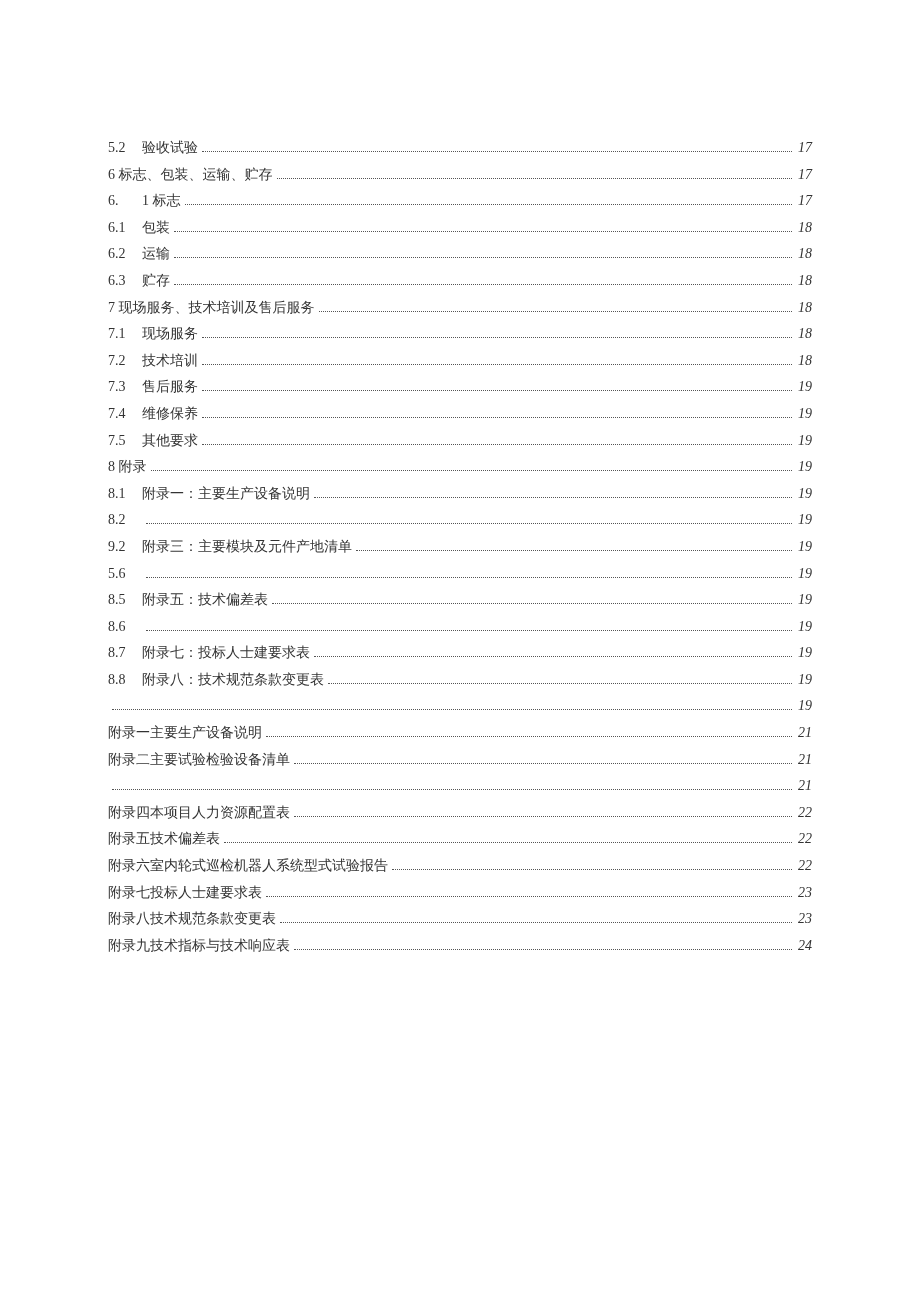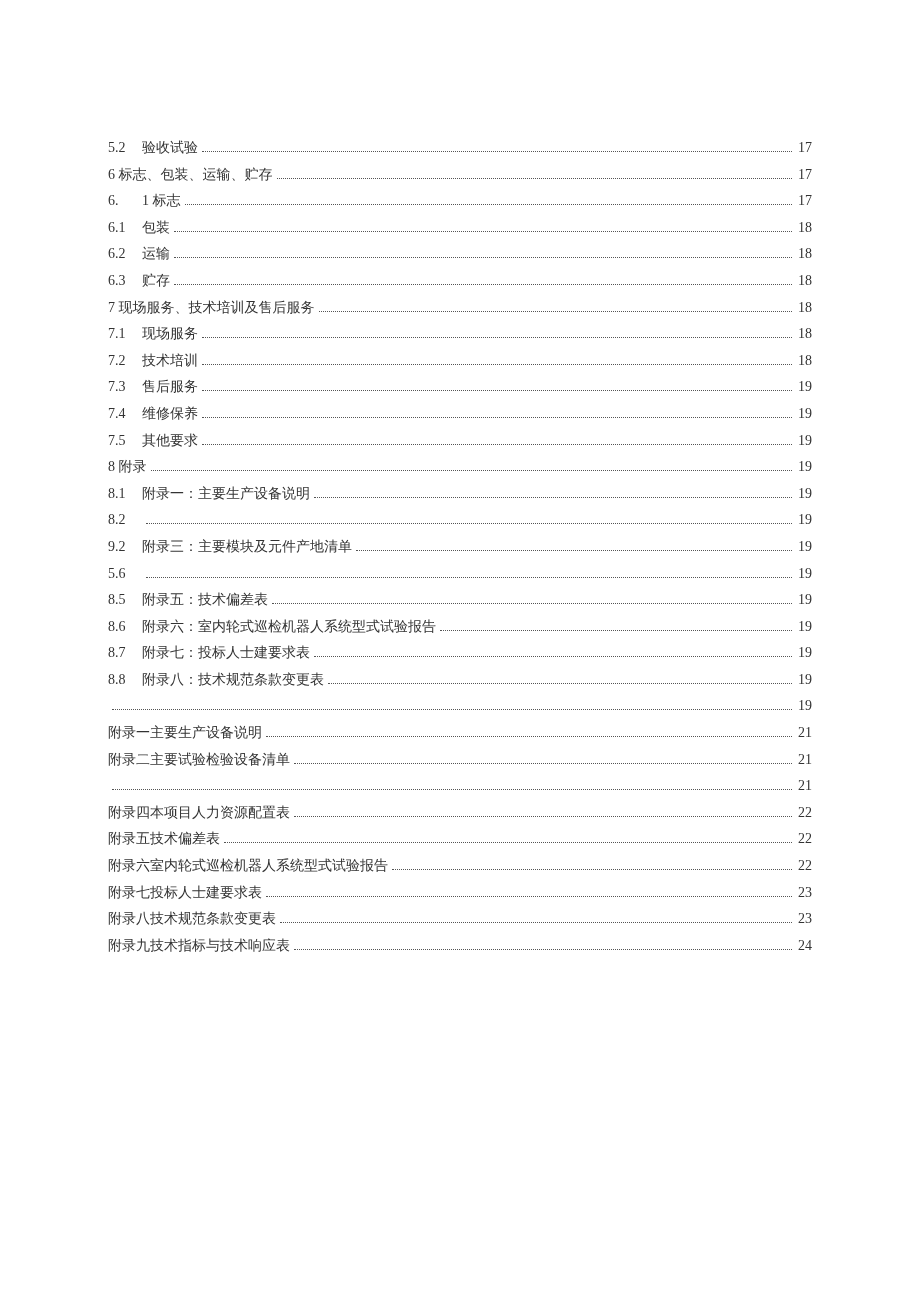--- a/index.html
+++ b/index.html
@@ -32,20 +32,21 @@
   }
   .toc-leader {
     flex: 1 1 auto;
     overflow: hidden;
     border-bottom: 1.5px dotted #555;
     margin: 0 2px 4px 4px;
     height: 0.6em;
   }
   .toc-page {
     padding-left: 4px;
+    font-style: italic;
   }
 </style>
 </head>
 <body>
 
 <div class="page">
   <div id="toc-container">
       <div class="toc-line">
         <span class="toc-num">5.2</span>
         <span class="toc-title">验收试验</span> 
@@ -144,21 +145,20 @@
         <span class="toc-page">19</span>
       </div>
       <div class="toc-line">
         <span class="toc-num">8.5</span>
         <span class="toc-title">附录五：技术偏差表</span> 
         <span class="toc-leader"></span>
         <span class="toc-page">19</span>
       </div>
       <div class="toc-line">
         <span class="toc-num">8.6</span>
-        <span class="toc-title">附录六：室内轮式巡检机器人系统型式试验报告</span> 
         <span class="toc-leader"></span>
         <span class="toc-page">19</span>
       </div>
       <div class="toc-line">
         <span class="toc-num">8.7</span>
         <span class="toc-title">附录七：投标人士建要求表</span> 
         <span class="toc-leader"></span>
         <span class="toc-page">19</span>
       </div>
       <div class="toc-line">

